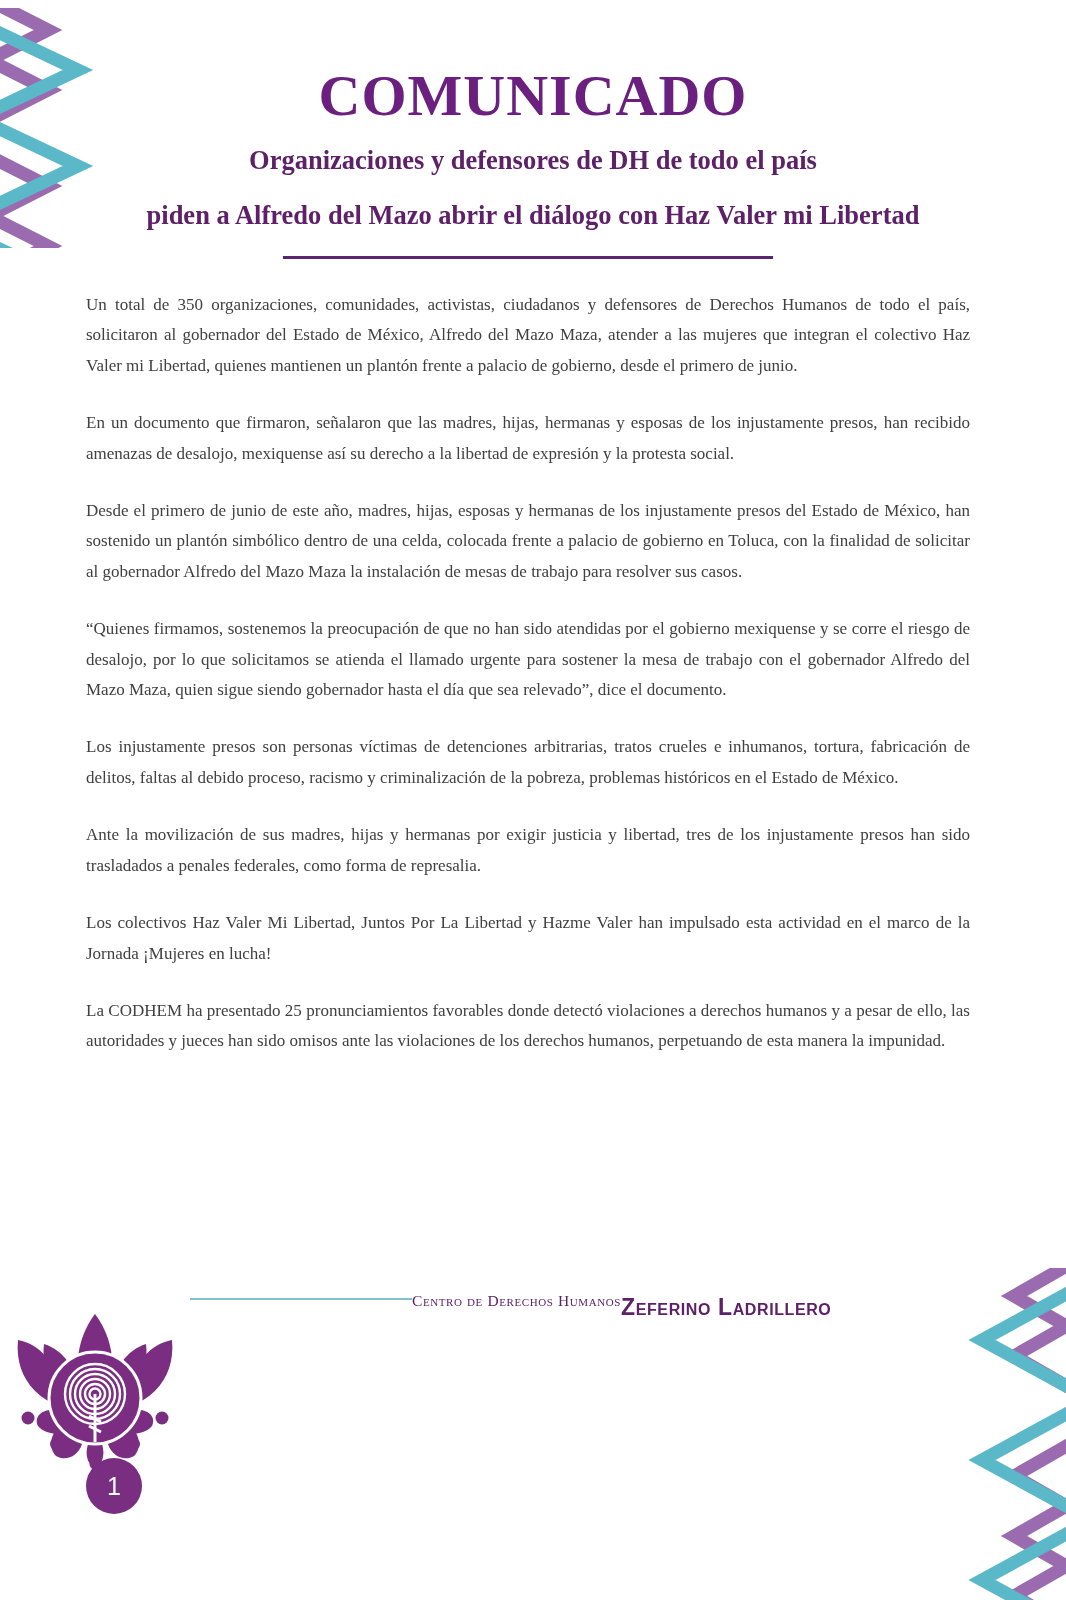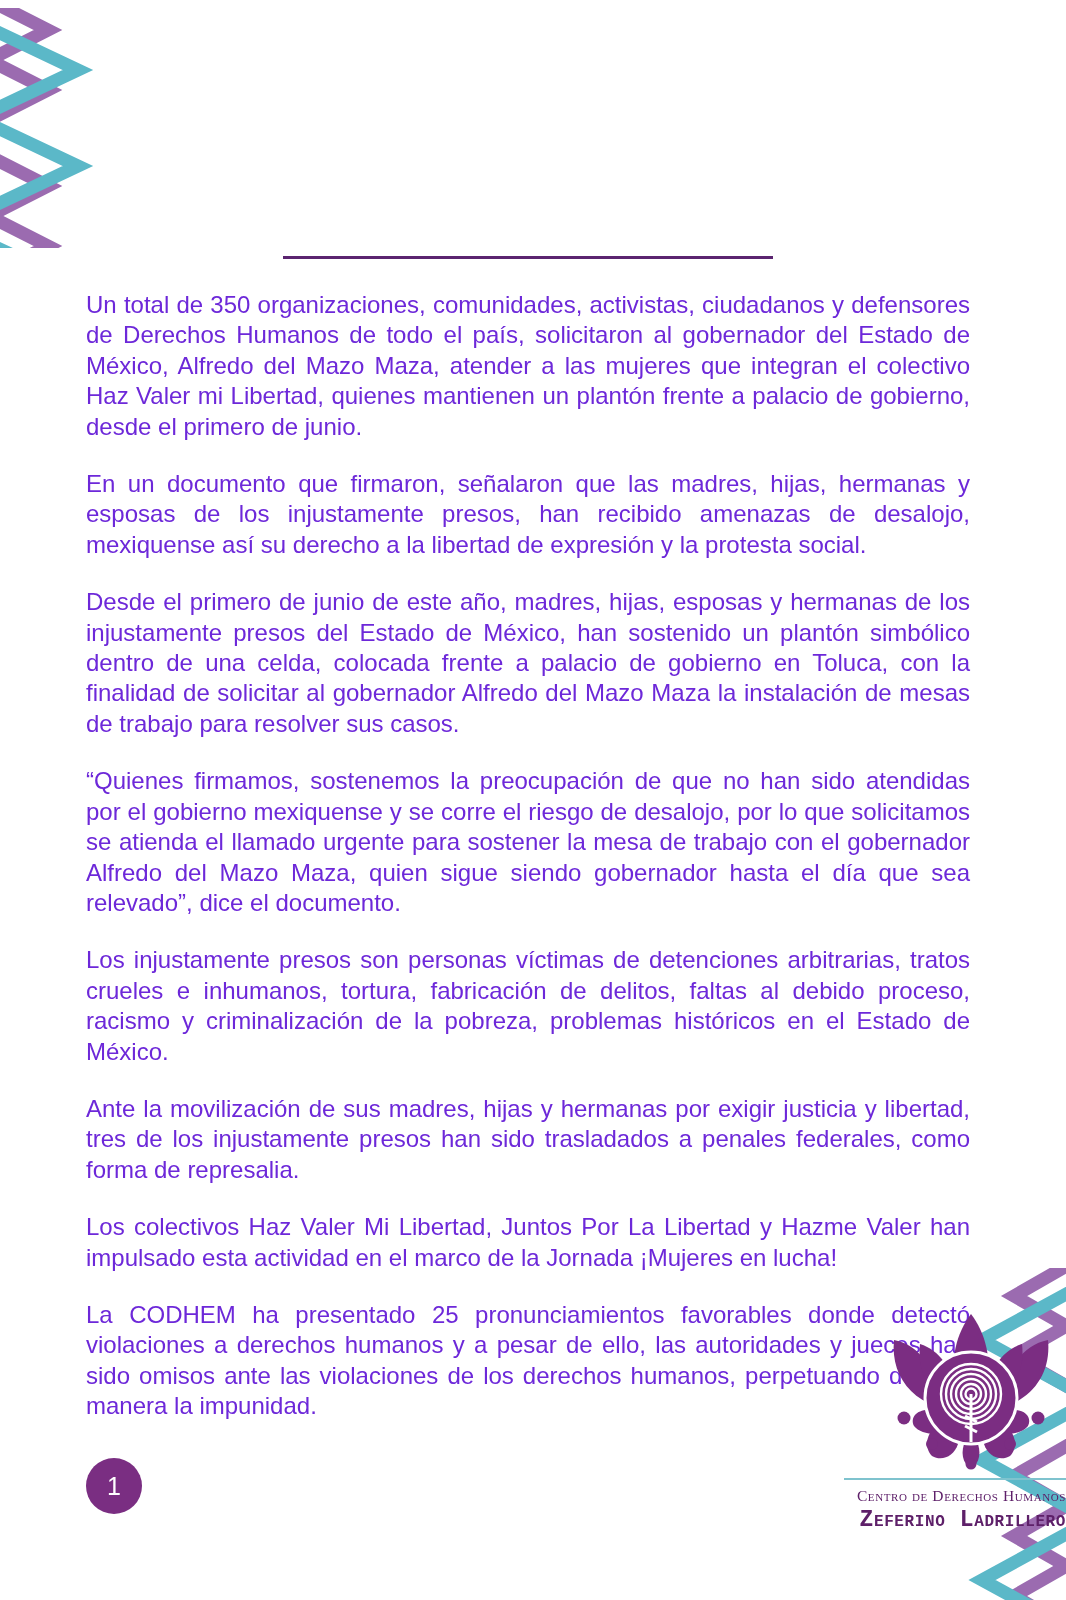--- a/index.html
+++ b/index.html
@@ -60,24 +60,24 @@
   }
 
   
   .body-copy {
     position: absolute;
     left: 86px;
     top: 290px;
     width: 884px;
   }
   .body-copy p {
-    font-family: Liberation Sans, sans-serif;
-    font-size: 24px;
+    font-family: Liberation Serif, serif;
+    font-size: 17px;
     line-height: 30.4px;
-    color: #6d28d9;
+    color: #404040;
     text-align: justify;
     margin: 0 0 27px 0;
   }
   .body-copy p:last-child { margin-bottom: 0; }
 
   
   .page-badge {
     position: absolute;
     left: 86px;
     top: 1458px;
@@ -93,40 +93,40 @@
     justify-content: center;
     line-height: 1;
   }
 
   
   .logo-wrap {
     position: absolute;
     left: 0; right: 0;
     top: 1292px;
     display: flex;
-    flex-direction: column;
-    align-items: flex-end;
+    flex-direction: row;
+    align-items: flex-start;
   }
   .logo-mark { display: block; }
   .logo-rule {
     width: 222px;
     height: 2px;
     background: #7FC3CE;
     margin: 6px 0 7px 0;
   }
   .logo-line1 {
     font-family: "Liberation Serif", serif;
     font-size: 15.5px;
     font-variant: small-caps;
     letter-spacing: 0.6px;
     color: #5E2069;
     line-height: 1.15;
   }
   .logo-line2 {
-    font-family: Liberation Mono, monospace;
+    font-family: Liberation Sans, sans-serif;
     font-weight: bold;
     font-size: 23px;
     font-variant: small-caps;
     letter-spacing: 0.6px;
     color: #5E2069;
     line-height: 1.2;
     margin-top: 2px;
   }
 </style>
 </head>
@@ -164,20 +164,25 @@
         </g>
         <g stroke="#5BB8C8">
           <polyline points="-70,-12 84,72 -70,156"></polyline>
           <polyline points="-70,108 84,192 -70,276"></polyline>
           <polyline points="-70,228 84,312 -70,396"></polyline>
         </g>
       </g>
     </svg>
   </div>
 
+  <div class="header">
+    <h1 class="doc-title">COMUNICADO</h1>
+    <div class="doc-subtitle">Organizaciones y defensores de DH de todo el país</div>
+    <div class="doc-subtitle">piden a Alfredo del Mazo abrir el diálogo con Haz Valer mi Libertad</div>
+  </div>
   <div class="title-rule"></div>
 
   <div class="body-copy">
     <p>Un total de 350 organizaciones, comunidades, activistas, ciudadanos y defensores de Derechos Humanos de todo el país, solicitaron al gobernador del Estado de México, Alfredo del Mazo Maza, atender a las mujeres que integran el colectivo Haz Valer mi Libertad, quienes mantienen un plantón frente a palacio de gobierno, desde el primero de junio.</p>
     <p>En un documento que firmaron, señalaron que las madres, hijas, hermanas y esposas de los injustamente presos, han recibido amenazas de desalojo, mexiquense así su derecho a la libertad de expresión y la protesta social.</p>
     <p>Desde el primero de junio de este año, madres, hijas, esposas y hermanas de los injustamente presos del Estado de México, han sostenido un plantón simbólico dentro de una celda, colocada frente a palacio de gobierno en Toluca, con la finalidad de solicitar al gobernador Alfredo del Mazo Maza la instalación de mesas de trabajo para resolver sus casos.</p>
     <p>“Quienes firmamos, sostenemos la preocupación de que no han sido atendidas por el gobierno mexiquense y se corre el riesgo de desalojo, por lo que solicitamos se atienda el llamado urgente para sostener la mesa de trabajo con el gobernador Alfredo del Mazo Maza, quien sigue siendo gobernador hasta el día que sea relevado”, dice el documento.</p>
     <p>Los injustamente presos son personas víctimas de detenciones arbitrarias, tratos crueles e inhumanos, tortura, fabricación de delitos, faltas al debido proceso, racismo y criminalización de la pobreza, problemas históricos en el Estado de México.</p>
     <p>Ante la movilización de sus madres, hijas y hermanas por exigir justicia y libertad, tres de los injustamente presos han sido trasladados a penales federales, como forma de represalia.</p>
     <p>Los colectivos Haz Valer Mi Libertad, Juntos Por La Libertad y Hazme Valer han impulsado esta actividad en el marco de la Jornada ¡Mujeres en lucha!</p>

